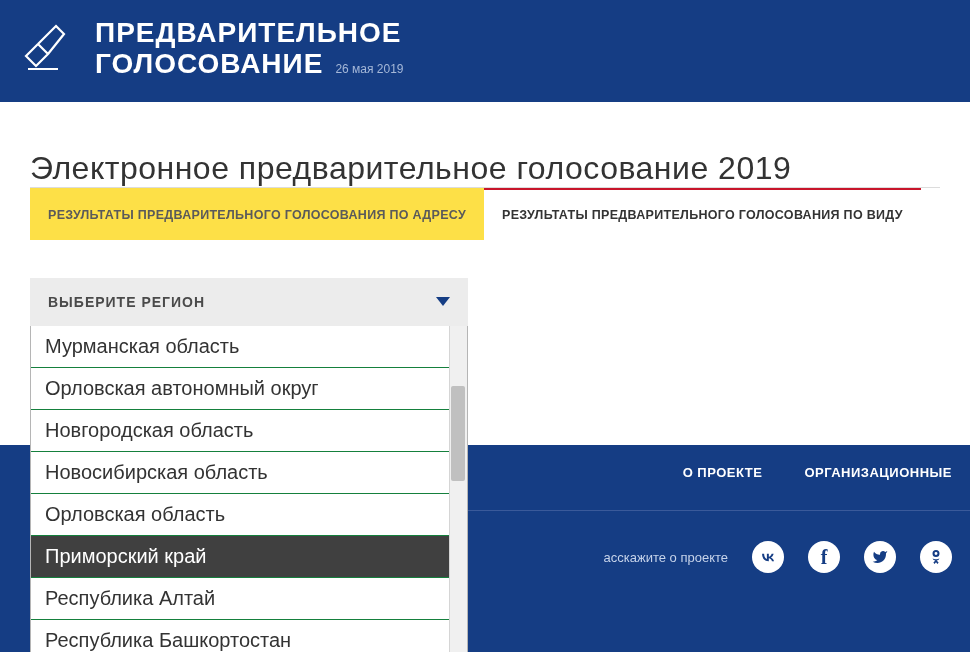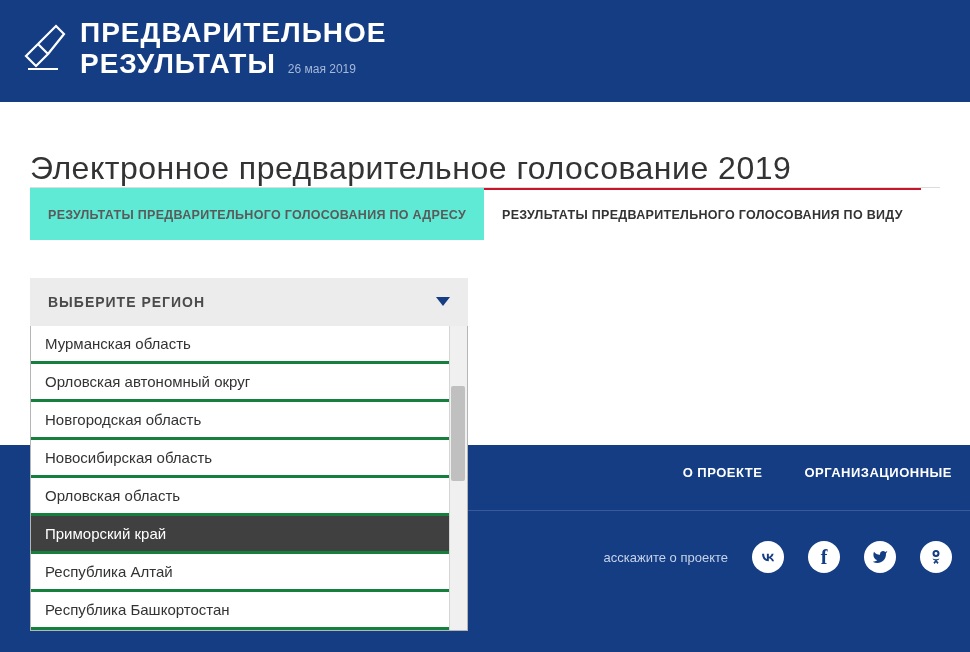--- a/index.html
+++ b/index.html
@@ -1,41 +1,41 @@
 <!DOCTYPE html>
 <html><head>
   <meta charset="utf-8">
   <style>
     * { margin: 0; padding: 0; box-sizing: border-box; }
     body { font-family: Arial, sans-serif; width: 970px; height: 652px; overflow: hidden; background: #fff; }
     
-    .header { background: #153d84; padding: 18px 30px 22px 18px; display: flex; align-items: center; gap: 12px; }
+    .header { background: #153d84; padding: 18px 30px 22px 18px; display: flex; align-items: center; gap: 27px; }
     .logo-icon { width: 50px; height: 50px; flex-shrink: 0; }
     .logo-text { display: flex; flex-direction: column; }
     .logo-line1 { color: #fff; font-size: 28px; font-weight: bold; letter-spacing: 1px; line-height: 1.1; }
     .logo-line2-wrap { display: flex; align-items: baseline; gap: 12px; }
     .logo-line2 { color: #fff; font-size: 28px; font-weight: bold; letter-spacing: 1px; line-height: 1.1; }
     .logo-date { color: #a5b8d8; font-size: 12px; }
     
     .content { padding: 48px 30px 20px 30px; }
     .page-title { font-size: 32px; font-weight: 300; color: #333; letter-spacing: 0.5px; }
     
     .tabs { display: flex; border-top: 1px solid #dcdcdc; }
     .tab { padding: 18px 18px; font-size: 12.5px; font-weight: bold; color: #666; letter-spacing: 0.3px; cursor: pointer; border-top: 2px solid transparent; }
-    .tab.inactive { background: #5eead4; color: #5a5a5a; }
+    .tab.inactive { background: #fde047; color: #5a5a5a; }
     .tab.active { background: #fff; border-top: 2px solid #c8152b; color: #333; }
     
     .selector-wrap { margin-top: 38px; position: relative; width: 438px; }
     .selector-header { height: 48px; background: #ececec; display: flex; align-items: center; justify-content: space-between; padding: 0 18px; cursor: pointer; }
     .selector-label { font-size: 14px; font-weight: bold; color: #4a4a4a; letter-spacing: 1px; }
     .selector-arrow { width: 0; height: 0; border-left: 7px solid transparent; border-right: 7px solid transparent; border-top: 9px solid #153d84; }
     
     .dropdown { position: absolute; top: 48px; left: 0; width: 438px; background: #fff; border: 1px solid #b5b5b5; border-top: none; z-index: 100; }
     .dropdown-inner { position: relative; }
-    .dropdown-item { padding: 9px 14px; font-size: 15px; color: #333; cursor: pointer; border-bottom: 3px solid #15803d; }
+    .dropdown-item { padding: 9px 14px; font-size: 20px; color: #333; cursor: pointer; border-bottom: 1px solid #15803d; }
     .dropdown-item:last-child { border-bottom: none; }
     .dropdown-item.selected { background: #404040; color: #fff; }
     .scrollbar-track { position: absolute; right: 0; top: 0; bottom: 0; width: 18px; background: #f0f0f0; border-left: 1px solid #d5d5d5; }
     .scrollbar-thumb { position: absolute; right: 2px; width: 14px; top: 60px; height: 95px; background: #c0c0c0; border-radius: 2px; }
     
     .footer { background: #153d84; position: absolute; top: 445px; left: 0; right: 0; bottom: 0; z-index: 1; padding-left: 48px; }
     .footer-nav { display: flex; justify-content: flex-end; gap: 42px; padding: 20px 18px 16px 0; }
     .footer-nav-item { color: #fff; font-size: 13px; font-weight: bold; letter-spacing: 0.5px; cursor: pointer; }
     .footer-share { display: flex; justify-content: flex-end; align-items: center; gap: 24px; padding: 30px 18px 0 0; }
     .footer-share-label { color: #c6d3ea; font-size: 13px; }
@@ -47,21 +47,21 @@
 
 <div class="header">
   <div class="logo-icon">
     <svg viewBox="0 0 50 50" fill="none" stroke="#fff" stroke-width="2.2">
       <path d="M8 32 L20 20 L30 30 L18 42 L8 32 Z M20 20 L38 2 L46 10 L30 30 M38 2 L42 6 M10 45 L40 45"></path>
     </svg>
   </div>
   <div class="logo-text">
     <div class="logo-line1">ПРЕДВАРИТЕЛЬНОЕ</div>
     <div class="logo-line2-wrap">
-      <div class="logo-line2">РЕЗУЛЬТАТЫ</div>
+      <div class="logo-line2">ГОЛОСОВАНИЕ</div>
       <div class="logo-date">26 мая 2019</div>
     </div>
   </div>
 </div>
 
 <div class="content">
   <h1 class="page-title">Электронное предварительное голосование 2019</h1>
 
   <div class="tabs">
     <div class="tab inactive">РЕЗУЛЬТАТЫ ПРЕДВАРИТЕЛЬНОГО ГОЛОСОВАНИЯ ПО АДРЕСУ</div>

